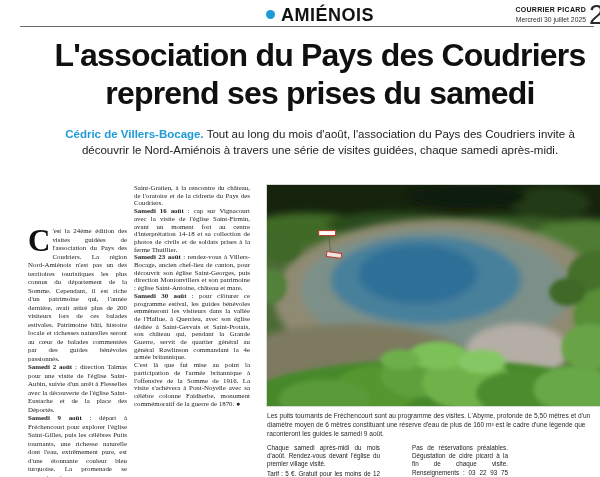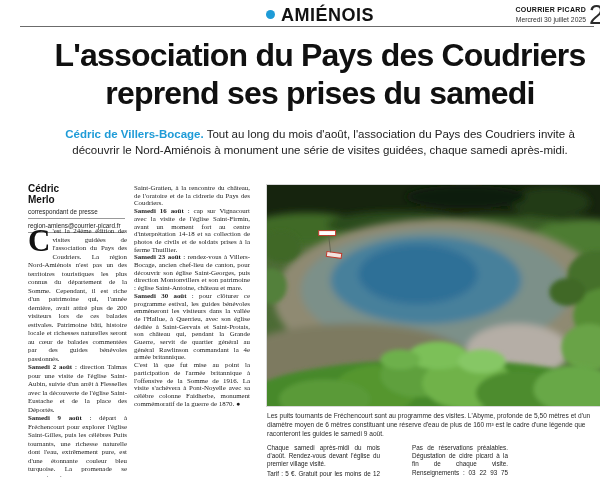--- a/index.html
+++ b/index.html
@@ -65,29 +65,23 @@
   </div>
   <div class="pagenum">20</div>
   <div class="header-rule"></div>
 
   <div class="headline">
     <div>L'association du Pays des Coudriers</div>
     <div>reprend ses prises du samedi</div>
   </div>
 
   <div class="lead">
-    <span class="region">Cédric de Villers-Bocage.</span><span> Tout au long du mois d'août, l'association du Pays des Coudriers invite à découvrir le Nord-Amiénois à monument une série de visites guidées, chaque samedi après-midi.</span>
+    <span class="region">Cédric de Villers-Bocage.</span><span> Tout au long du mois d'août, l'association du Pays des Coudriers invite à découvrir le Nord-Amiénois à travers une série de visites guidées, chaque samedi après-midi.</span>
   </div>
 
-  <div class="byline">
-    <div class="bname">Cédric</div>
-    <div class="bname">Merlo</div>
-    <div class="brole">correspondant de presse</div>
-    <div class="bemail">region-amiens@courrier-picard.fr</div>
-  </div>
 
   <div class="bodycol col1">
     <p><span class="dropcap">C</span><span>'est la 24ème édition des visites guidées de l'association du Pays des Coudriers. La région Nord-Amiénois n'est pas un des territoires touristiques les plus connus du département de la Somme. Cependant, il est riche d'un patrimoine qui, l'année dernière, avait attiré plus de 200 visiteurs lors de ces balades estivales. Patrimoine bâti, histoire locale et richesses naturelles seront au cœur de balades commentées par des guides bénévoles passionnés.</span></p>
     <p><span class="blead">Samedi 2 août</span><span> : direction Talmas pour une visite de l'église Saint-Aubin, suivie d'un arrêt à Flesselles avec la découverte de l'église Saint-Eustache et de la place des Déportés.</span></p>
     <p><span class="blead">Samedi 9 août</span><span> : départ à Fréchencourt pour explorer l'église Saint-Gilles, puis les célèbres Puits tournants, une richesse naturelle dont l'eau, extrêmement pure, est d'une étonnante couleur bleu turquoise. La promenade se poursuivra à</span></p>
   </div>
 
   <div class="bodycol col2">
     <p><span>Saint-Gratien, à la rencontre du château, de l'oratoire et de la cidrerie du Pays des Coudriers.</span></p>
     <p><span class="blead">Samedi 16 août</span><span> : cap sur Vignacourt avec la visite de l'église Saint-Firmin, avant un moment fort au centre d'interprétation 14-18 et sa collection de photos de civils et de soldats prises à la ferme Thuillier.</span></p>

